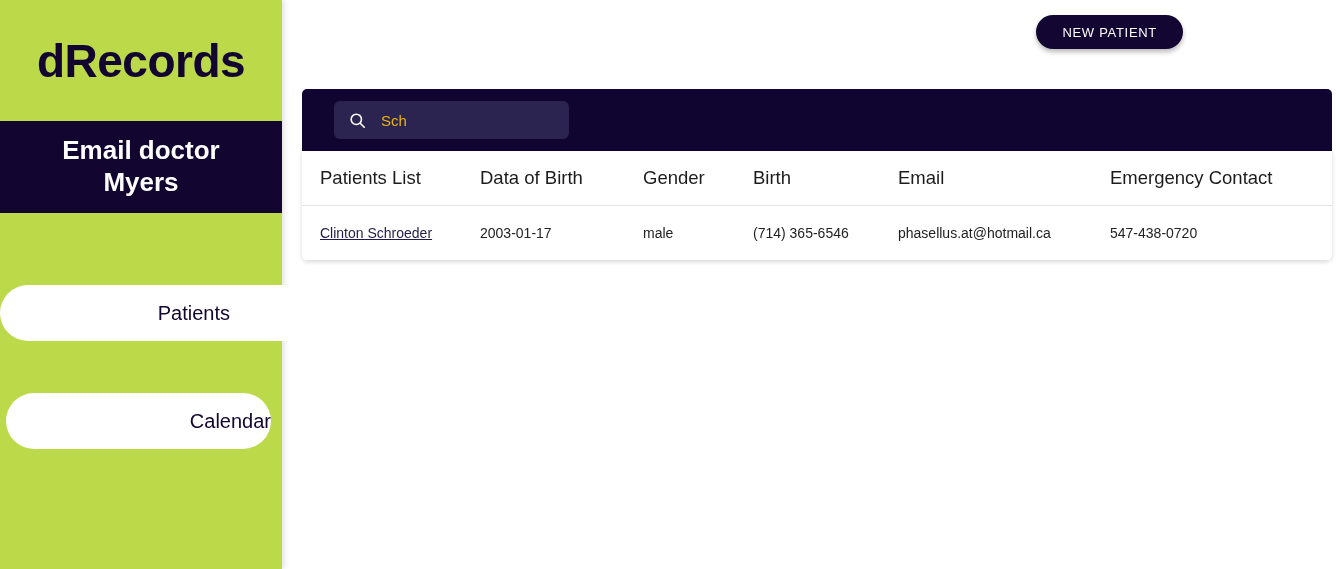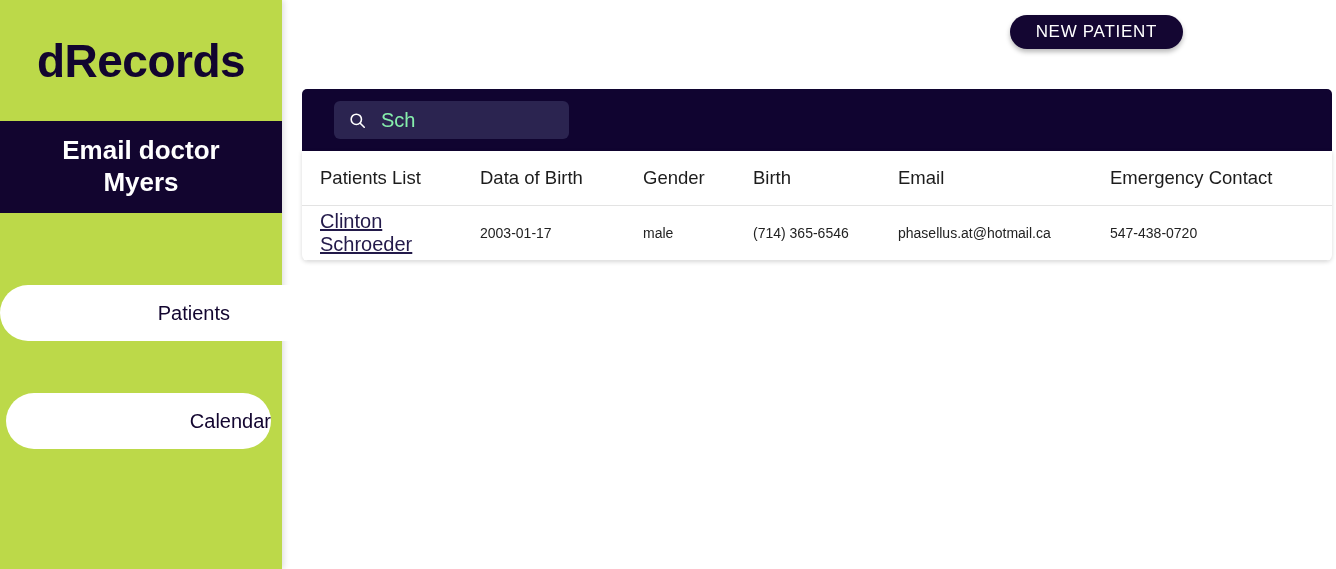--- a/index.html
+++ b/index.html
@@ -123,21 +123,21 @@
     position: absolute;
     right: 36px;
     top: 15px;
     height: 34px;
     padding: 0 26px;
     border: none;
     border-radius: 17px;
     background: #140632;
     color: #ffffff;
     font-family: "Liberation Sans", sans-serif;
-    font-size: 17px;
+    font-size: 13px;
     letter-spacing: 0.7px;
     cursor: pointer;
     box-shadow: 0 3px 5px rgba(0,0,0,0.28);
   }
 
   
   .panel {
     position: absolute;
     left: 20px;
     top: 89px;
@@ -168,22 +168,22 @@
   .search-icon {
     width: 19px;
     height: 19px;
     flex: 0 0 19px;
     color: #ffffff;
     display: block;
   }
 
   .search-value {
     margin-left: 14px;
-    font-size: 20px;
-    color: #86efac;
+    font-size: 15px;
+    color: #eab308;
     white-space: nowrap;
     overflow: hidden;
   }
 
   .table-wrap {
     background: #ffffff;
     border-bottom-left-radius: 6px;
     border-bottom-right-radius: 6px;
     box-shadow: 0 1px 4px rgba(0,0,0,0.16);
     overflow: hidden;
@@ -219,21 +219,21 @@
   .col-dob    { width: 163px; }
   .col-gender { width: 110px; }
   .col-phone  { width: 145px; }
   .col-email  { width: 212px; }
   .col-emerg  { width: auto; }
 
   .patient-link {
     color: #231a4a;
     text-decoration: underline;
     cursor: pointer;
-    font-size: 20px;
+    font-size: 14px;
   }
 </style>
 </head>
 <body>
 
 <div class="app">
 
   <aside class="sidebar">
 
     <div class="brand">

